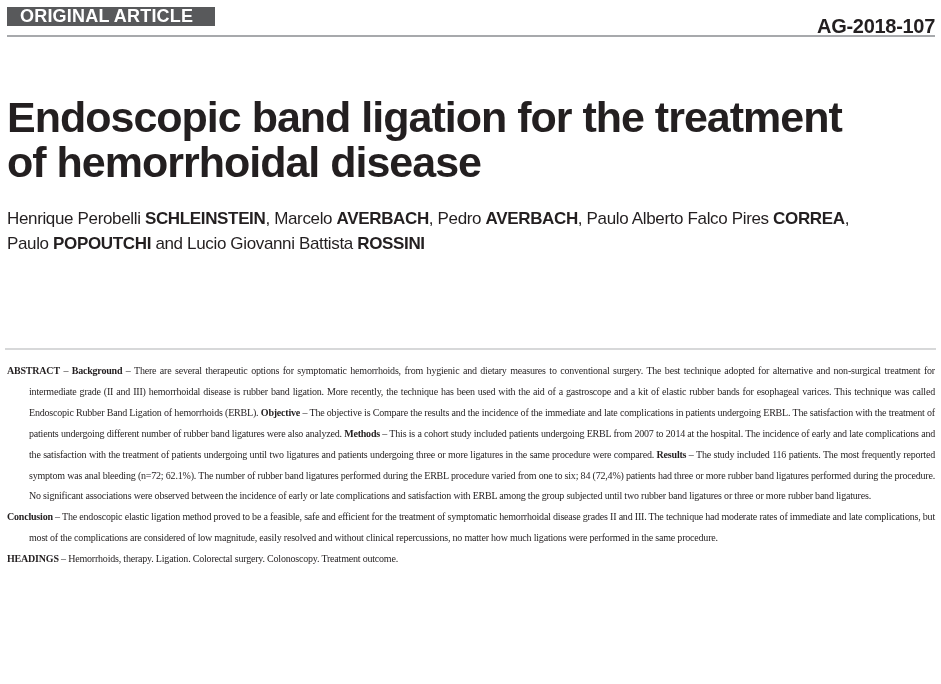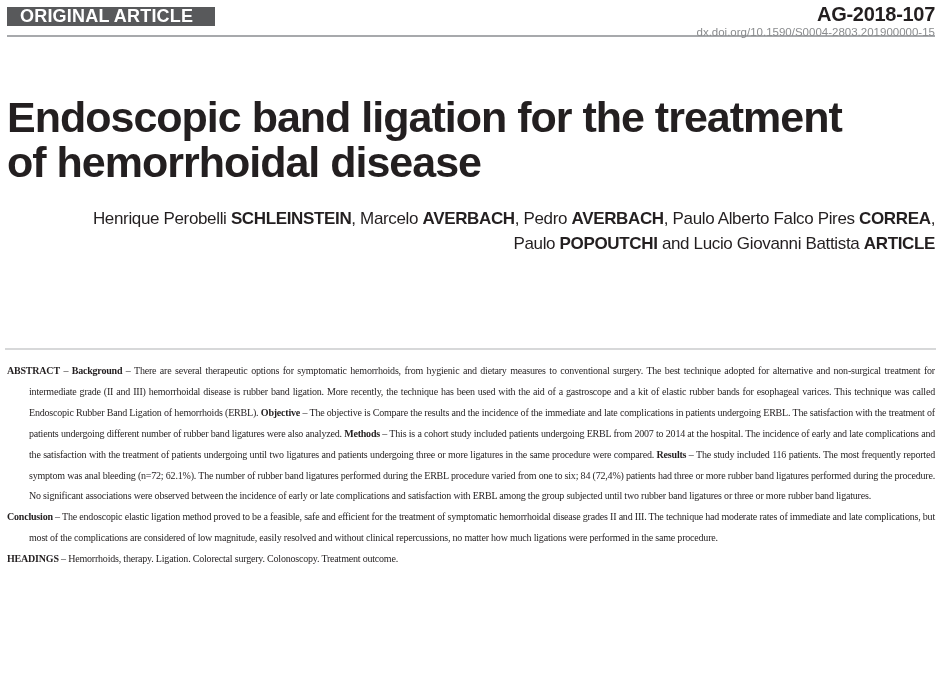--- a/index.html
+++ b/index.html
@@ -12,29 +12,29 @@
   }
   html,body{margin:0;padding:0;background:#ffffff;}
   body{width:941px;height:684px;overflow:hidden;font-family:"Liberation Sans",sans-serif;color:var(--ink);}
   .page{position:relative;width:941px;height:684px;background:#fff;}
 
   
   .banner{position:absolute;left:7px;top:7px;width:208px;height:19px;background:var(--banner-bg);
           display:flex;align-items:center;box-sizing:border-box;padding-left:13px;}
   .banner-label{color:#ffffff;font-weight:bold;font-size:18px;letter-spacing:0.2px;white-space:nowrap;}
   .rule-top{position:absolute;left:7px;right:6px;top:35px;height:2px;background:var(--rule-top);}
-  .mast-right{position:absolute;right:6px;top:3px;text-align:right;}
+  .mast-right{position:absolute;right:6px;top:15px;text-align:right;}
   .article-code{font-size:20px;font-weight:bold;letter-spacing:-0.3px;color:var(--ink);line-height:22px;}
   .doi{font-size:11.5px;color:var(--doi-gray);line-height:13px;margin-top:1px;}
 
   
   .title{position:absolute;left:7px;right:6px;top:95px;font-size:43px;font-weight:bold;
          line-height:45px;letter-spacing:-1px;color:var(--ink);}
   .authors{position:absolute;left:7px;right:6px;top:206px;font-size:17px;line-height:25px;
-           letter-spacing:-0.35px;color:var(--ink);white-space:nowrap;text-align:right;}
+           letter-spacing:-0.35px;color:var(--ink);white-space:nowrap;}
 
   
   .dates{position:absolute;right:6px;top:304px;text-align:right;color:var(--dates-gray);
          font-size:15px;line-height:18.5px;}
 
   .rule-mid{position:absolute;left:5px;right:5px;top:348px;height:2px;background:var(--rule-mid);}
 
   
   .abstract{position:absolute;left:7px;right:6px;top:361px;font-family:"Liberation Serif",serif;
             font-size:10px;line-height:20.9px;letter-spacing:-0.2px;color:var(--ink);text-align:justify;}
@@ -48,26 +48,25 @@
 <div class="page">
 
   <div class="banner">
     <span class="banner-label">ORIGINAL ARTICLE</span>
   </div>
 
   <div class="rule-top"></div>
 
   <div class="mast-right">
     <div class="article-code">AG-2018-107</div>
-    <div class="doi">dx.doi.org/10.1590/S0004-2803.201900000-15</div>
   </div>
 
   <h1 class="title" style="margin:0;"><span>Endoscopic band ligation for the treatment</span><br><span>of hemorrhoidal disease</span></h1>
 
-  <div class="authors"><span>Henrique Perobelli </span><b>SCHLEINSTEIN</b><span>, Marcelo </span><b>AVERBACH</b><span>, Pedro </span><b>AVERBACH</b><span>, Paulo Alberto Falco Pires </span><b>CORREA</b><span>,</span><br><span>Paulo </span><b>POPOUTCHI</b><span> and Lucio Giovanni Battista </span><b>ARTICLE</b></div>
+  <div class="authors"><span>Henrique Perobelli </span><b>SCHLEINSTEIN</b><span>, Marcelo </span><b>AVERBACH</b><span>, Pedro </span><b>AVERBACH</b><span>, Paulo Alberto Falco Pires </span><b>CORREA</b><span>,</span><br><span>Paulo </span><b>POPOUTCHI</b><span> and Lucio Giovanni Battista </span><b>ROSSINI</b></div>
 
 
   <div class="rule-mid"></div>
 
   <div class="abstract">
     <p><b>ABSTRACT</b><span> – </span><b>Background</b><span> – There are several therapeutic options for symptomatic hemorrhoids, from hygienic and dietary measures to conventional surgery. The best technique adopted for alternative and non-surgical treatment for intermediate grade (II and III) hemorrhoidal disease is rubber band ligation. More recently, the technique has been used with the aid of a gastroscope and a kit of elastic rubber bands for esophageal varices. This technique was called Endoscopic Rubber Band Ligation of hemorrhoids (ERBL). </span><b>Objective</b><span> – The objective is Compare the results and the incidence of the immediate and late complications in patients undergoing ERBL. The satisfaction with the treatment of patients undergoing different number of rubber band ligatures were also analyzed. </span><b>Methods</b><span> – This is a cohort study included patients undergoing ERBL from 2007 to 2014 at the hospital. The incidence of early and late complications and the satisfaction with the treatment of patients undergoing until two ligatures and patients undergoing three or more ligatures in the same procedure were compared. </span><b>Results</b><span> – The study included 116 patients. The most frequently reported symptom was anal bleeding (n=72; 62.1%). The number of rubber band ligatures performed during the ERBL procedure varied from one to six; 84 (72,4%) patients had three or more rubber band ligatures performed during the procedure. No significant associations were observed between the incidence of early or late complications and satisfaction with ERBL among the group subjected until two rubber band ligatures or three or more rubber band ligatures.</span></p>
     <p><b>Conclusion</b><span> – The endoscopic elastic ligation method proved to be a feasible, safe and efficient for the treatment of symptomatic hemorrhoidal disease grades II and III. The technique had moderate rates of immediate and late complications, but most of the complications are considered of low magnitude, easily resolved and without clinical repercussions, no matter how much ligations were performed in the same procedure.</span></p>
     <p class="headings"><b>HEADINGS</b><span> – Hemorrhoids, therapy. Ligation. Colorectal surgery. Colonoscopy. Treatment outcome.</span></p>
   </div>
 

